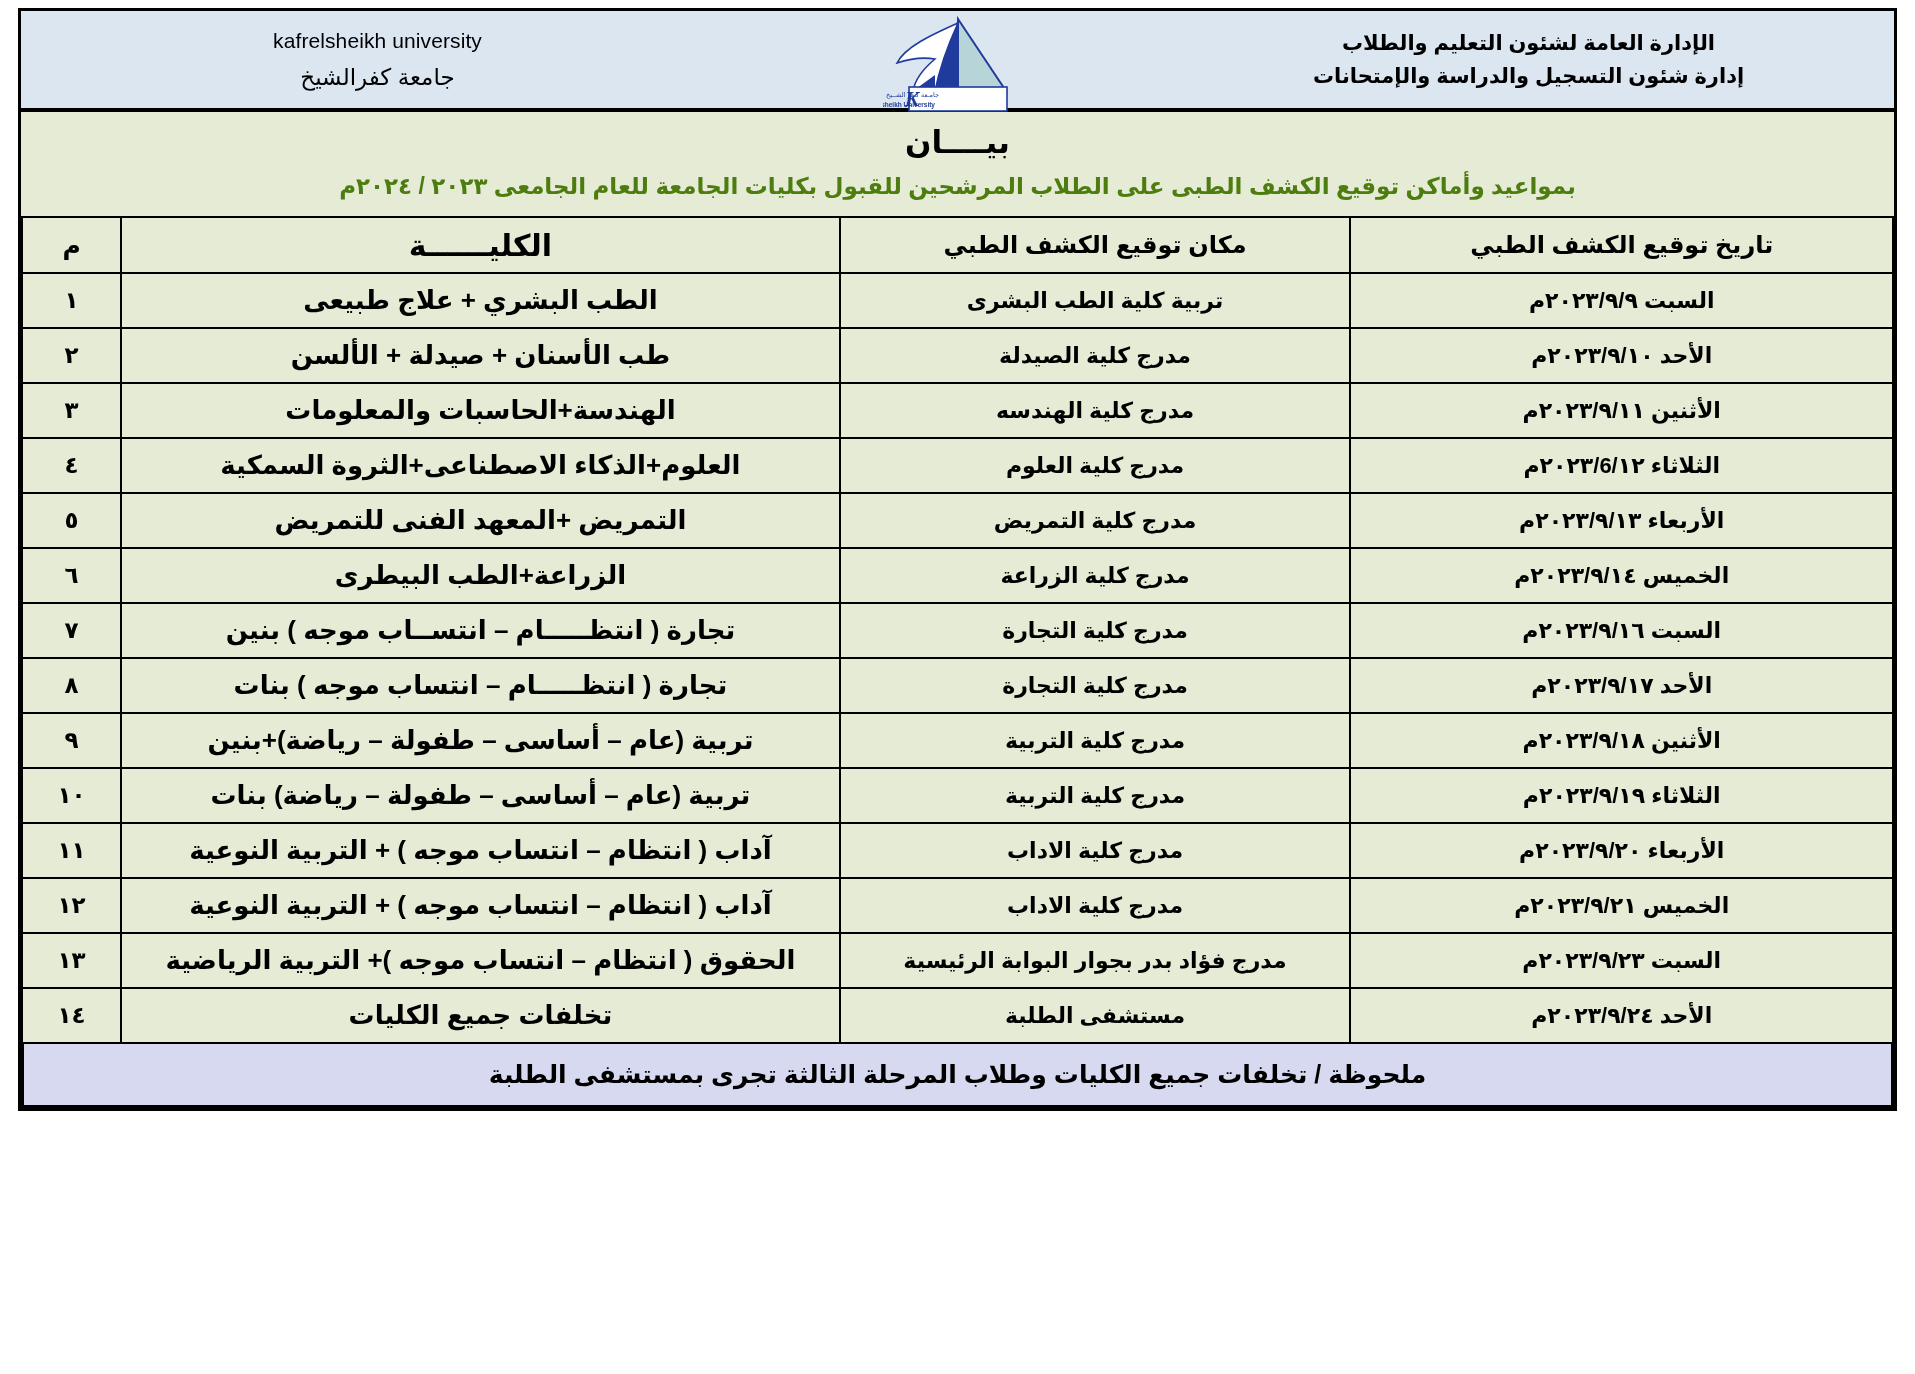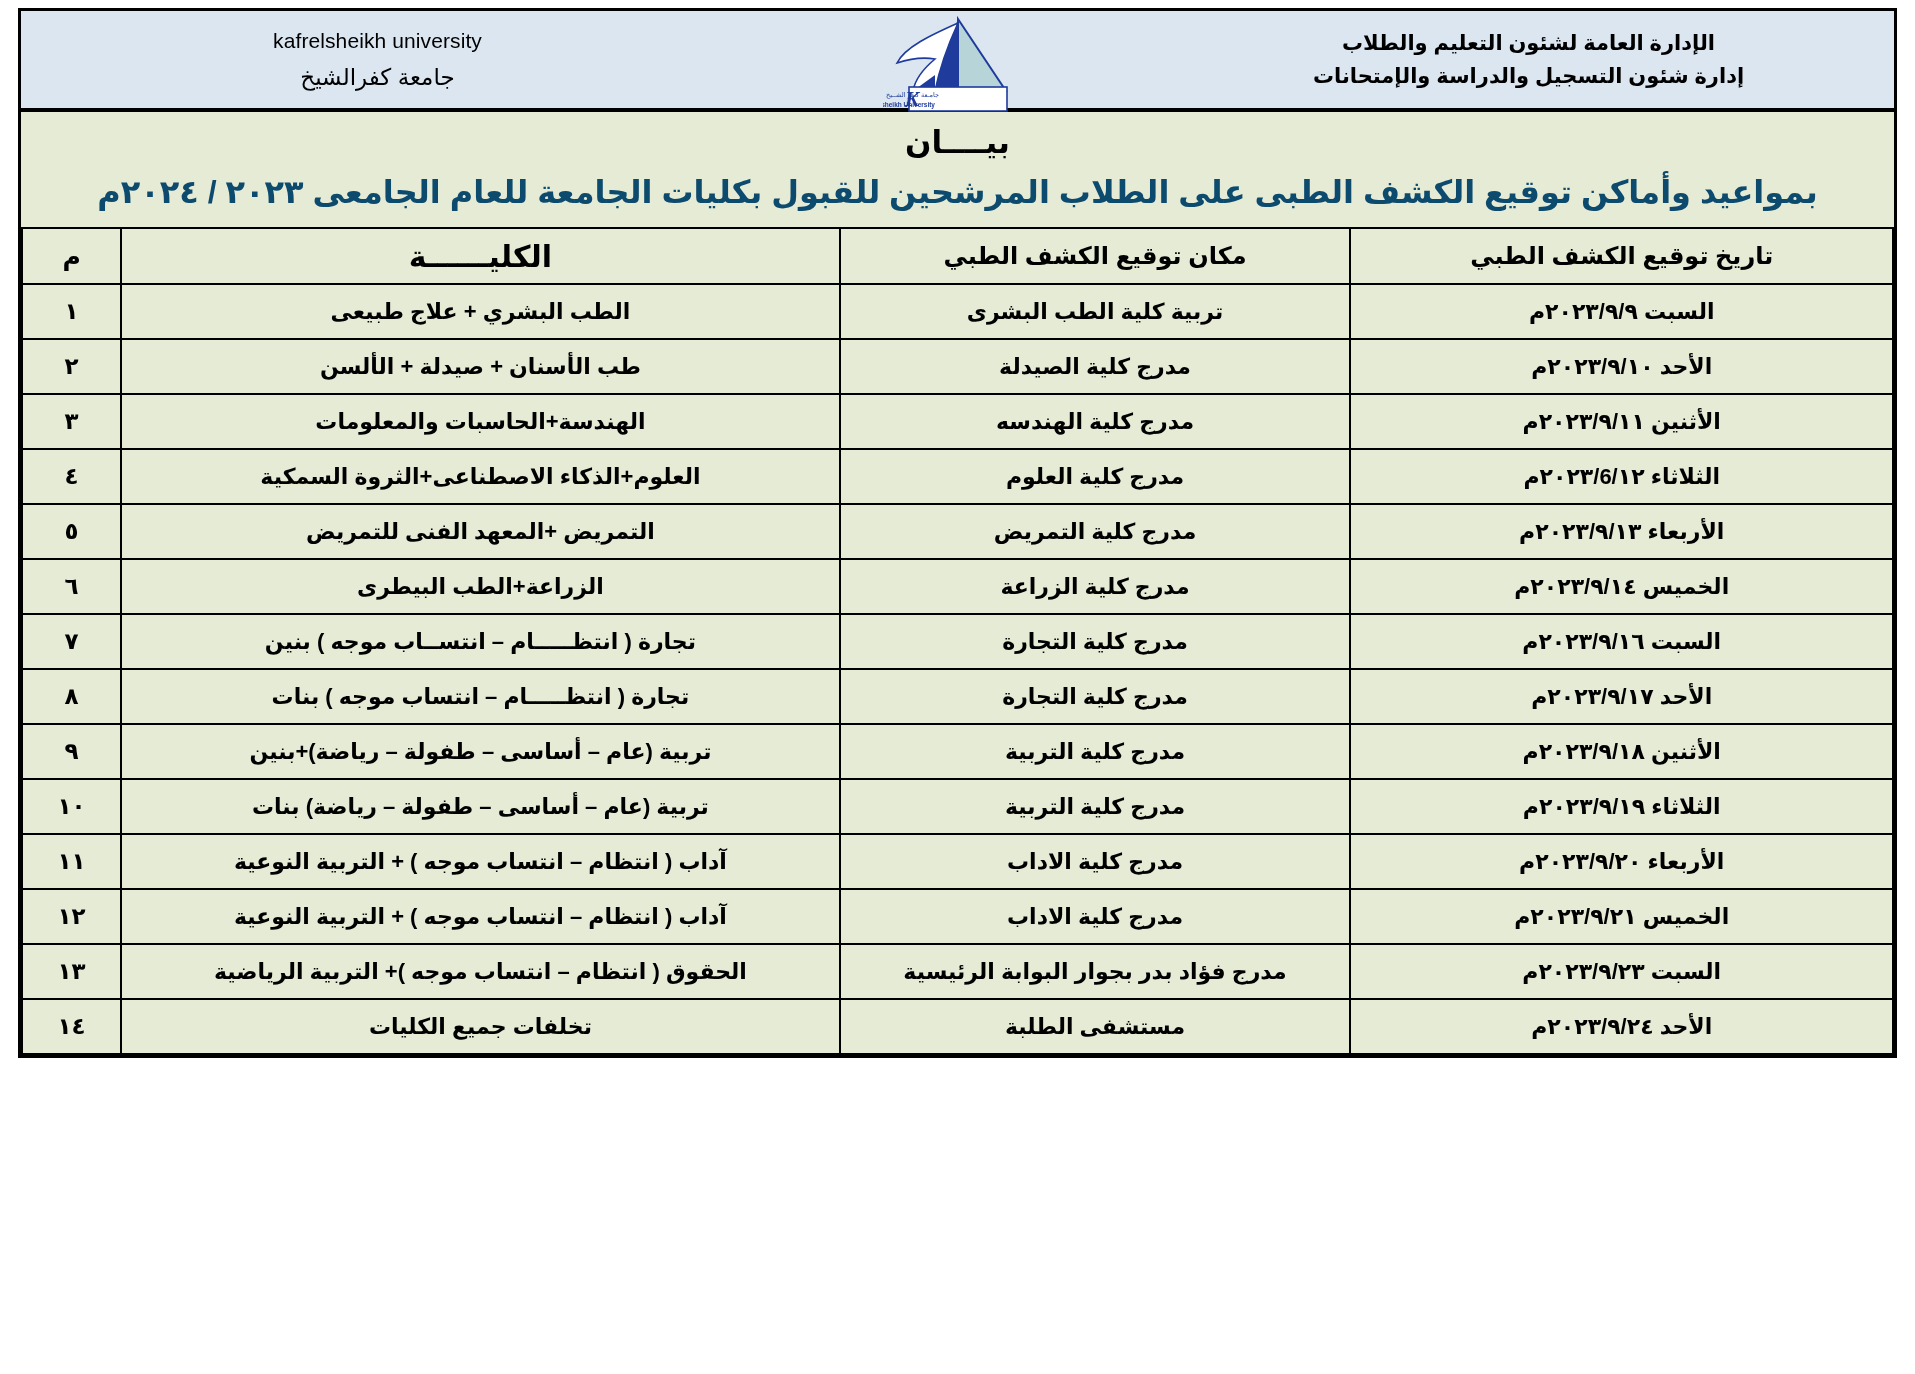--- a/index.html
+++ b/index.html
@@ -97,23 +97,23 @@
     text-align: center;
   }
   .doc-title {
     font-size: 31px;
     font-weight: bold;
     color: #000;
     letter-spacing: 1px;
     margin-bottom: 12px;
   }
   .doc-subtitle {
-    font-size: 32px;
+    font-size: 23px;
     font-weight: bold;
-    color: #0c4a6e;
+    color: #4d7c0f;
     letter-spacing: -0.3px;
   }
 
   
   table.sched {
     width: 100%;
     border-collapse: collapse;
     background: #e6ebd6;
     table-layout: fixed;
   }
@@ -138,21 +138,21 @@
     border-top-width: 3px;
     border-bottom-width: 3px;
   }
   th.h-num   { font-size: 25px; font-weight: bold; }
   th.h-fac   { font-size: 30px; font-weight: bold; letter-spacing: 1px; border-radius: 12px; }
   th.h-place { font-size: 24px; font-weight: bold; margin-left: 36px; }
   th.h-date  { font-size: 24px; font-weight: bold; }
 
   tbody tr { height: 55px; }
   td.t-num   { font-size: 23px; font-weight: bold; }
-  td.t-fac   { font-size: 22px; font-weight: bold; letter-spacing: -0.2px; }
+  td.t-fac   { font-size: 26px; font-weight: bold; letter-spacing: -0.2px; }
   td.t-place { font-size: 22px; font-weight: bold; }
   td.t-date  { font-size: 22px; font-weight: bold; }
 
   
   .note {
     background: #d6d9ef;
     border: 3px solid #000;
     border-top: none;
     height: 64px;
     display: flex;
@@ -307,15 +307,18 @@
           </tr>
           <tr>
             <td class="t-date">الأحد ٢٠٢٣/٩/٢٤م</td>
             <td class="t-place">مستشفى الطلبة</td>
             <td class="t-fac">تخلفات جميع الكليات</td>
             <td class="t-num">١٤</td>
           </tr>
         </tbody>
     </table>
 
+    <div class="note">
+      <span>ملحوظة / تخلفات جميع الكليات وطلاب المرحلة الثالثة تجرى بمستشفى الطلبة</span>
+    </div>
   </div>
 
 </div>
 
 </body></html>

